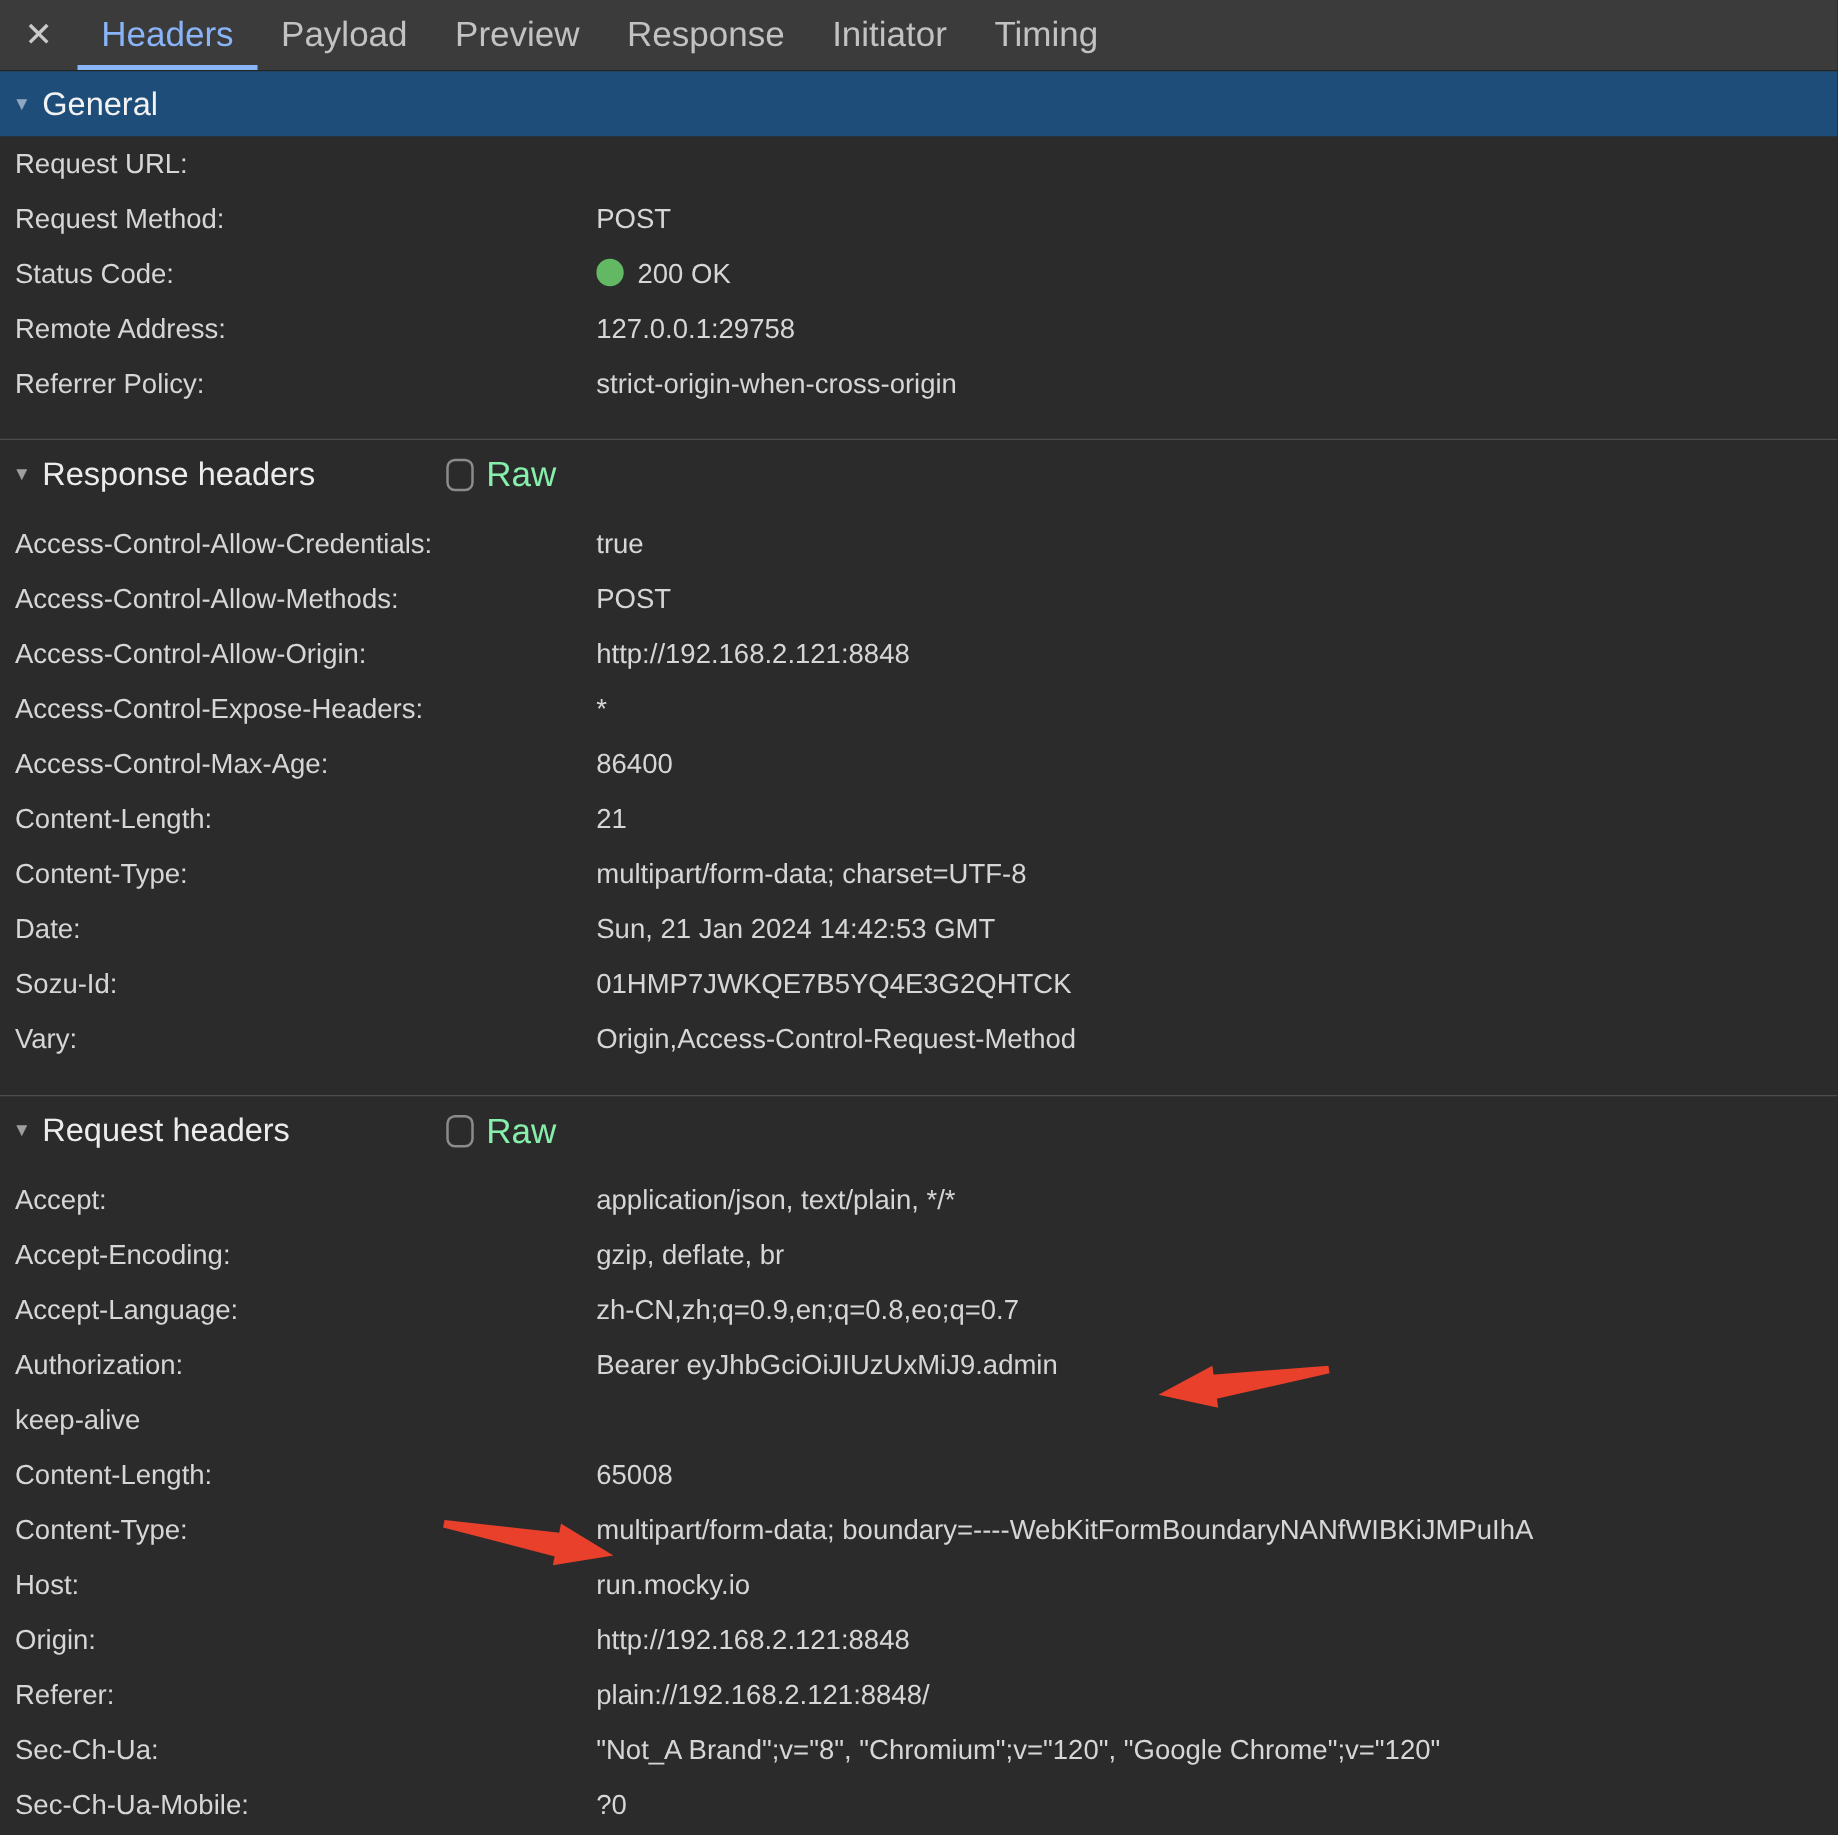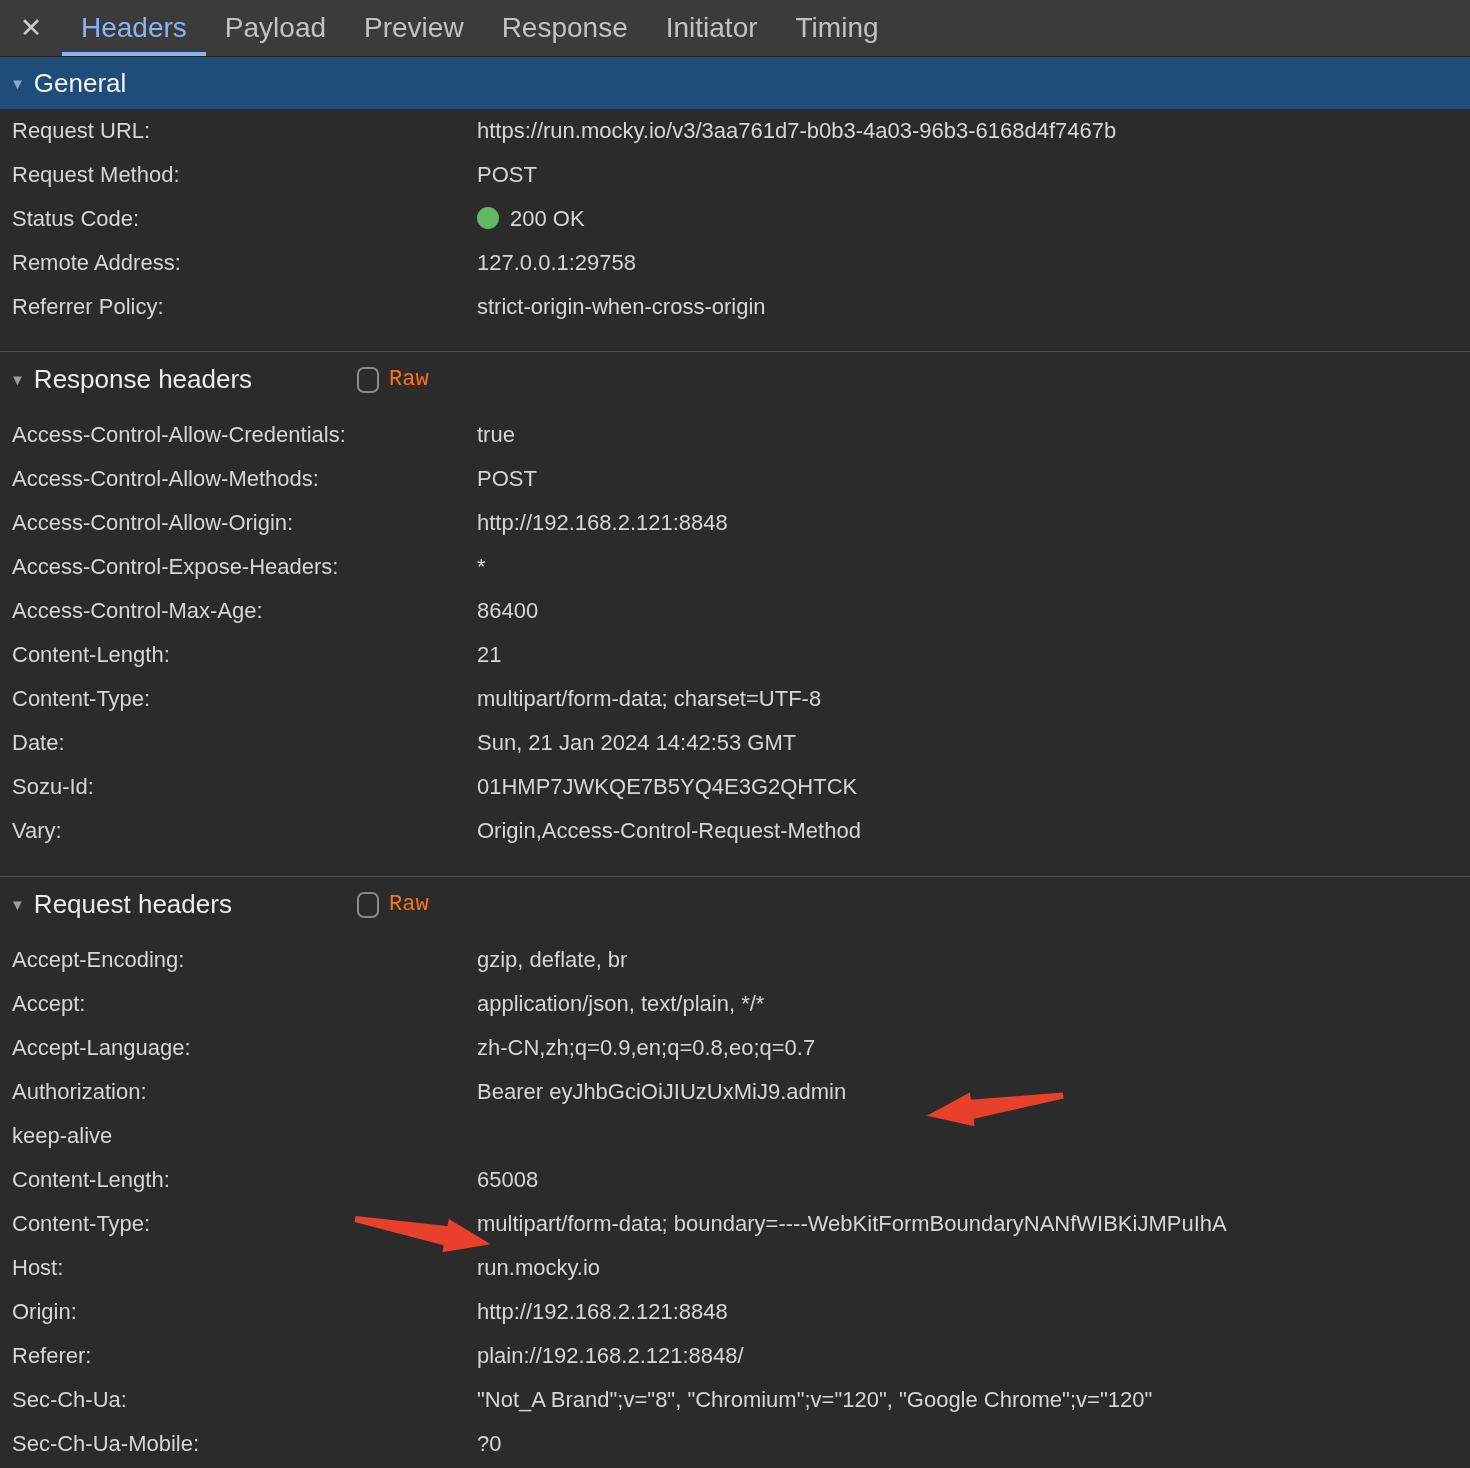--- a/index.html
+++ b/index.html
@@ -33,21 +33,21 @@
   .section-title{font-size:26px;color:#ececec;}
   .general-header{
     height:52px;border-top:none;background:var(--header-blue);
   }
   .general-header .tri{color:#8fa7c0;}
   .general-header .section-title{color:#f2f2f2;}
   .checkbox{
     width:22px;height:26px;border:2.5px solid #8b8b8b;border-radius:7px;
     box-sizing:border-box;margin-right:10px;background:transparent;flex:0 0 auto;
   }
-  .raw-label{font-size:22px;color:#f97316;font-family:Liberation Mono, monospace;}
+  .raw-label{font-size:28px;color:#86efac;}
   .rows{padding-top:6px;}
   .rows.general-rows{padding-top:0;}
   .row{
     height:44px;padding-left:12px;display:grid;grid-template-columns:465px 1fr;
     align-items:center;
   }
   .row-label,.row-value{
     font-size:22px;color:#d6d6d6;white-space:nowrap;overflow:hidden;
   }
   .dot{
@@ -89,21 +89,20 @@
 </div>
 
 <section>
   <div class="section-header general-header">
     <span class="tri">▼</span>
     <span class="section-title">General</span>
   </div>
   <div class="rows general-rows">
       <div class="row">
         <div class="row-label">Request URL:</div>
-        <div class="row-value">https://run.mocky.io/v3/3aa761d7-b0b3-4a03-96b3-6168d4f7467b</div>
       </div>
       <div class="row">
         <div class="row-label">Request Method:</div>
         <div class="row-value">POST</div>
       </div>
       <div class="row">
         <div class="row-label">Status Code:</div>
         <div class="row-value"><span class="dot"></span>200 OK</div>
       </div>
       <div class="row">
@@ -178,26 +177,26 @@
   <div class="section-header">
     <span class="title-wrap">
       <span class="tri">▼</span>
       <span class="section-title">Request headers</span>
     </span>
     <span class="checkbox"></span>
     <span class="raw-label">Raw</span>
   </div>
   <div class="rows">
       <div class="row">
+        <div class="row-label">Accept:</div>
+        <div class="row-value">application/json, text/plain, */*</div>
+      </div>
+      <div class="row">
         <div class="row-label">Accept-Encoding:</div>
         <div class="row-value">gzip, deflate, br</div>
-      </div>
-      <div class="row">
-        <div class="row-label">Accept:</div>
-        <div class="row-value">application/json, text/plain, */*</div>
       </div>
       <div class="row">
         <div class="row-label">Accept-Language:</div>
         <div class="row-value">zh-CN,zh;q=0.9,en;q=0.8,eo;q=0.7</div>
       </div>
       <div class="row">
         <div class="row-label">Authorization:</div>
         <div class="row-value">Bearer eyJhbGciOiJIUzUxMiJ9.admin</div>
       </div>
       <div class="row">

